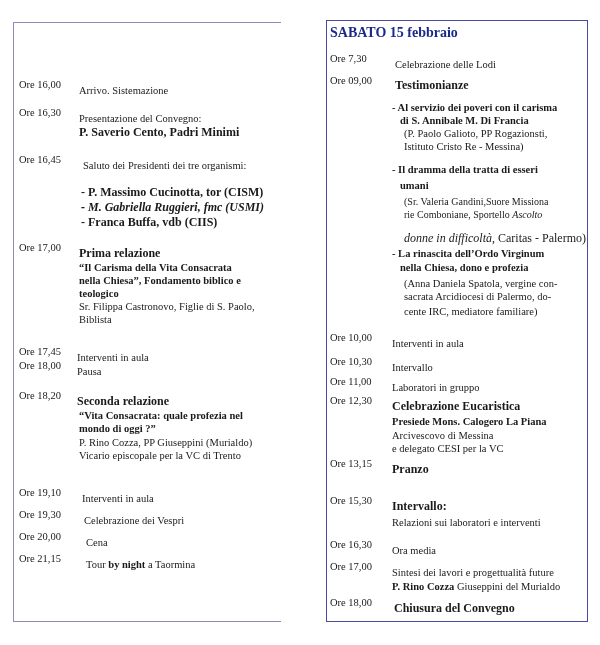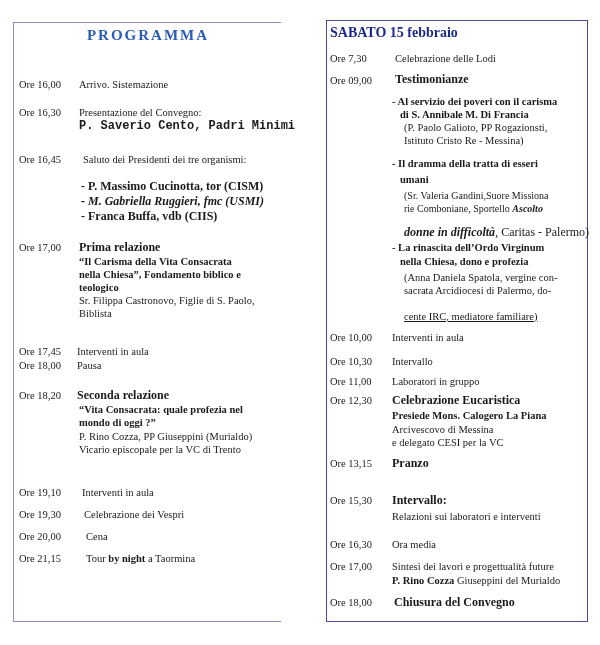--- a/index.html
+++ b/index.html
@@ -8,41 +8,40 @@
   .panel { position: absolute; box-sizing: border-box; }
   #left-panel { left: 13px; top: 22px; width: 268px; height: 600px;
                 border-left: 1px solid #8c8cc0; border-top: 1px solid #8c8cc0; border-bottom: 1px solid #8c8cc0; }
   #right-panel { left: 326px; top: 20px; width: 262px; height: 602px;
                  border: 1px solid #4a4aa0; }
   .title { position: absolute; left: 0; width: 268px; top: 4px; text-align: center;
            font-weight: bold; font-size: 15px; letter-spacing: 2px; color: #2a5db5; }
   .dayhead { position: absolute; font-weight: bold; font-size: 14px; color: #1a2a8a; }
   .row { position: absolute; font-size: 10.5px; line-height: 13px; }
   .time { position: absolute; left: 0; white-space: nowrap; }
-  .desc { position: absolute; white-space: nowrap; }
+  .desc { position: absolute; white-space: nowrap; margin-top: 6px; }
   .b { font-weight: bold; }
-  .i { font-style: italic; font-weight: bold; }
+  .i { font-style: italic; }
   .bi { font-weight: bold; }
   .big { font-size: 12px; }
 </style>
 </head>
 <body>
 
 <div class="panel" id="left-panel">
-  <div class="title">PROGRAMMA</div>
 
   <div class="row" style="left:5px;top:55px;">
     <span class="time">Ore 16,00</span>
     <span class="desc" style="left:60px;text-align:center;">Arrivo. Sistemazione</span>
   </div>
 
   <div class="row" style="left:5px;top:83px;">
     <span class="time">Ore 16,30</span>
     <span class="desc" style="left:60px;">Presentazione del Convegno:</span>
-    <span class="desc b big" style="left:60px;top:14px;font-family:Liberation Mono, monospace;">P. Saverio Cento, Padri Minimi</span>
+    <span class="desc b big" style="left:60px;top:14px;">P. Saverio Cento, Padri Minimi</span>
   </div>
 
   <div class="row" style="left:5px;top:130px;">
     <span class="time">Ore 16,45</span>
     <span class="desc" style="left:64px;">Saluto dei Presidenti dei tre organismi:</span>
     <span class="desc b big" style="left:62px;top:27px;">- P. Massimo Cucinotta, tor (CISM)</span>
     <span class="desc b big" style="left:62px;top:42px;font-style:italic;">- M. Gabriella Ruggieri, fmc (USMI)</span>
     <span class="desc b big" style="left:62px;top:57px;font-family:Liberation Serif, serif;">- Franca Buffa, vdb (CIIS)</span>
   </div>
 
@@ -112,21 +111,21 @@
     <span class="desc bi" style="left:62px;top:83px;">- Il dramma della tratta di esseri</span>
     <span class="desc bi" style="left:70px;top:99px;text-align:right;">umani</span>
     <span class="desc" style="left:74px;top:115px;font-size:10px;">(Sr. Valeria Gandini,Suore Missiona</span>
     <span class="desc" style="left:74px;top:128px;font-size:10px;"><span>rie Comboniane, Sportello </span><span class="i">Ascolto</span></span>
     <span class="desc" style="left:74px;top:152px;font-size:12px;"><span class="i">donne in difficoltà</span><span>, Caritas  - Palermo)</span></span>
 
     <span class="desc bi" style="left:62px;top:167px;">-  La rinascita dell’Ordo Virginum</span>
     <span class="desc bi" style="left:70px;top:181px;">nella Chiesa, dono e profezia</span>
     <span class="desc" style="left:74px;top:197px;">(Anna Daniela Spatola, vergine con-</span>
     <span class="desc" style="left:74px;top:210px;">sacrata Arcidiocesi di Palermo, do-</span>
-    <span class="desc" style="left:74px;top:236px;text-decoration:underline;">cente IRC, mediatore familiare)</span>
+    <span class="desc" style="left:74px;top:225px;">cente IRC, mediatore familiare)</span>
   </div>
 
   <div class="row" style="left:3px;top:310px;">
     <span class="time">Ore 10,00</span>
     <span class="desc" style="left:62px;">Interventi in aula</span>
   </div>
   <div class="row" style="left:3px;top:334px;">
     <span class="time">Ore 10,30</span>
     <span class="desc" style="left:62px;">Intervallo</span>
   </div>

